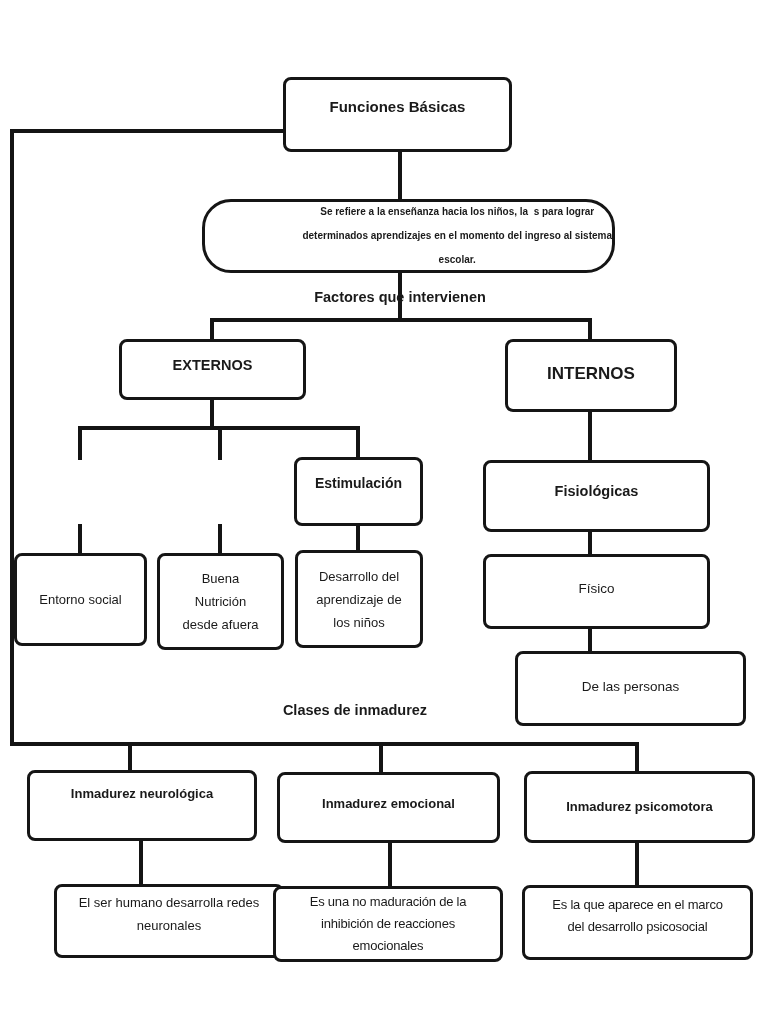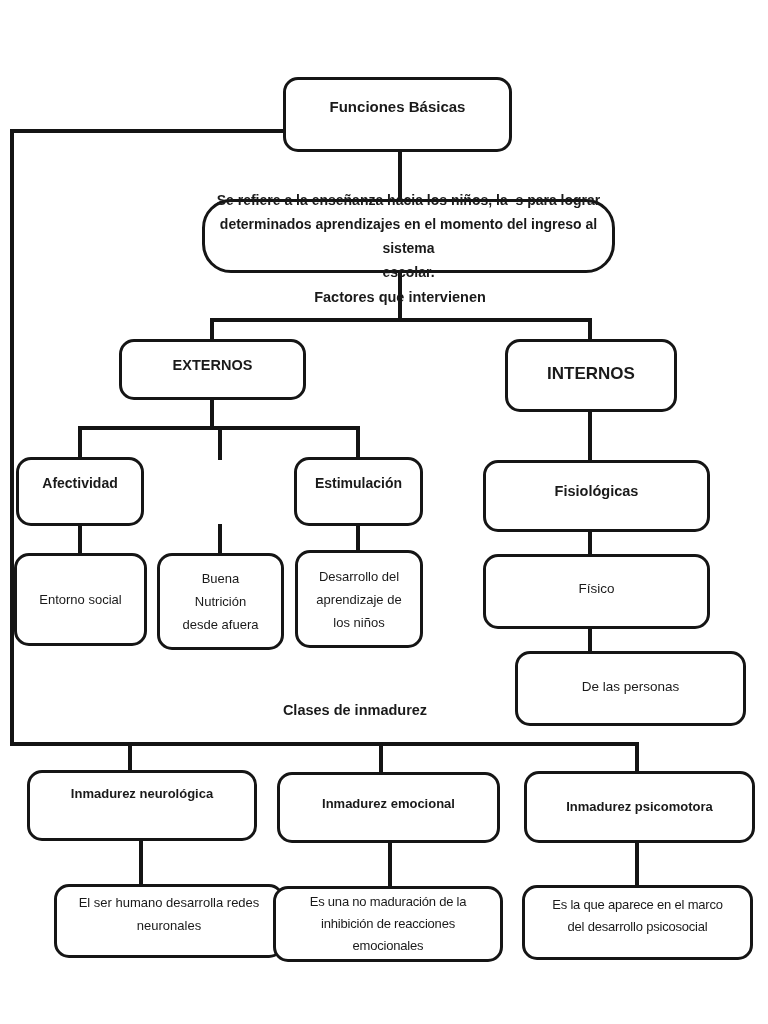--- a/index.html
+++ b/index.html
@@ -9,21 +9,21 @@
     height: 1024px;
     background: #ffffff;
     font-family: "Liberation Sans", sans-serif;
     color: #1a1a1a;
     overflow: hidden;
   }
   .box {
     position: absolute;
     background: #ffffff;
     border: 3.5px solid #151515;
-    border-radius: 15px;
+    border-radius: 8px;
     display: flex;
     align-items: center;
     justify-content: center;
     text-align: center;
     white-space: pre-line;
     box-sizing: border-box;
     line-height: 22px;
     font-size: 13px;
   }
   .bold { font-weight: bold; }
@@ -66,35 +66,32 @@
   <div class="ln" style="left:379px; top:742px; width:4px; height:32px;"></div>
   <div class="ln" style="left:635px; top:742px; width:4px; height:31px;"></div>
   <div class="ln" style="left:139px; top:839px; width:4px; height:47px;"></div>
   <div class="ln" style="left:388px; top:841px; width:4px; height:47px;"></div>
   <div class="ln" style="left:635px; top:840px; width:4px; height:47px;"></div>
 
   <div class="box bold" style="left:283px; top:77px; width:229px; height:75px; font-size:15px; padding-bottom:16px;">
     <span>Funciones Básicas</span>
   </div>
 
-  <div class="box bold" style="left:202px; top:199px; width:413px; height:74px; font-size:14px; line-height:24px; border-radius:29px;justify-content:flex-end;">
+  <div class="box bold" style="left:202px; top:199px; width:413px; height:74px; font-size:10px; line-height:24px; border-radius:29px;justify-content:flex-end;">
     <span>Se refiere a la enseñanza hacia los niños, la &nbsp;s para lograr
 determinados aprendizajes en el momento del ingreso al sistema
 escolar.</span>
   </div>
 
   <div class="floatlbl" style="left:250px; top:289px; width:300px; font-size:14.5px;">Factores que intervienen</div>
 
   <div class="box bold" style="left:119px; top:339px; width:187px; height:61px; font-size:14.5px; padding-bottom:10px;">
     <span>EXTERNOS</span>
   </div>
 
-  <div class="box bold" style="left:16px; top:457px; width:128px; height:69px; font-size:14px; padding-bottom:18px;">
-    <span>Afectividad</span>
-  </div>
   <div class="box bold" style="left:294px; top:457px; width:129px; height:69px; font-size:14px; padding-bottom:18px;">
     <span>Estimulación</span>
   </div>
 
   <div class="box" style="left:14px; top:553px; width:133px; height:93px;">
     <span>Entorno social</span>
   </div>
   <div class="box" style="left:157px; top:553px; width:127px; height:97px; line-height:23px;">
     <span>Buena
 Nutrición

